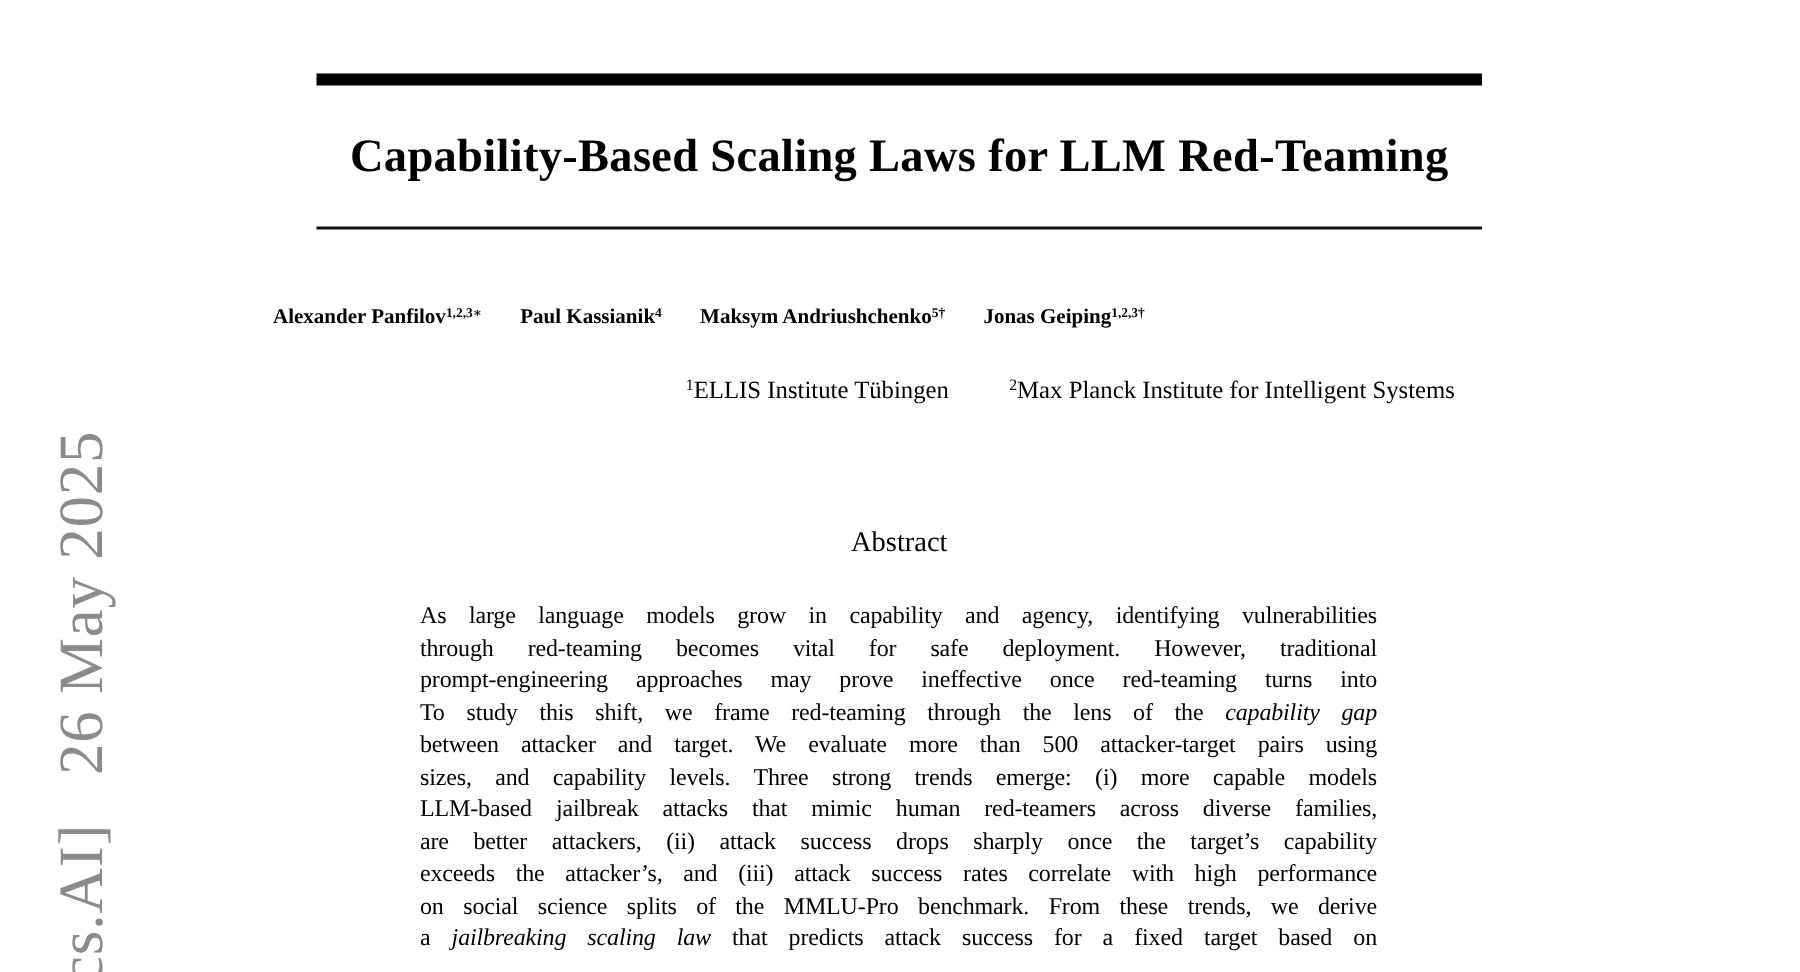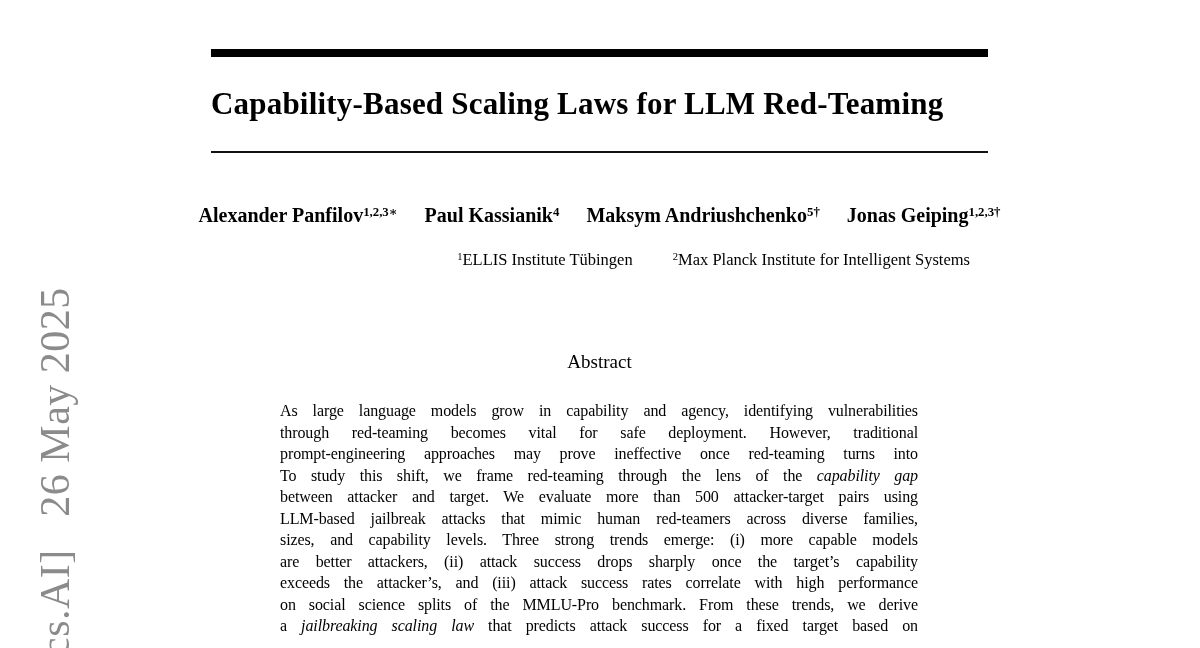--- a/index.html
+++ b/index.html
@@ -25,30 +25,30 @@
     letter-spacing: 0.5px;
   }
 
   .column { position: absolute; left: 211px; top: 0; width: 777px; }
 
   .rule-thick { position: absolute; left: 0; top: 49px; width: 777px; height: 8px; background: #000; }
   .rule-thin  { position: absolute; left: 0; top: 151px; width: 777px; height: 2px; background: #111; }
 
   .title {
     position: absolute; left: 0; top: 86px; width: 777px;
-    text-align: left;
+    text-align: center;
     font-size: 31px; font-weight: bold;
     letter-spacing: 0.2px;
     white-space: nowrap;
   }
 
   .authors {
     position: absolute; left: -40px; top: 204px; width: 857px;
-    text-align: center;
-    font-size: 20px; font-weight: bold;
+    text-align: left;
+    font-size: 14px; font-weight: bold;
     white-space: nowrap;
   }
   .author { display: inline-block; margin: 0 11px; }
 
   .sup {
     position: relative; top: -0.45em;
     font-size: 0.64em;
     letter-spacing: 0;
   }
 
@@ -112,22 +112,22 @@
     </div>
 
     <div class="abstract-heading">Abstract</div>
 
     <div class="abstract-body">
         <div class="abs-line"><span>As large language models grow in capability and agency, identifying vulnerabilities</span></div>
         <div class="abs-line"><span>through red-teaming becomes vital for safe deployment.  However, traditional</span></div>
         <div class="abs-line"><span>prompt-engineering approaches may prove ineffective once red-teaming turns into</span></div>
         <div class="abs-line"><span>To study this shift, we frame red-teaming through the lens of the </span><i>capability gap</i></div>
         <div class="abs-line"><span>between attacker and target. We evaluate more than 500 attacker-target pairs using</span></div>
+        <div class="abs-line"><span>sizes, and capability levels. Three strong trends emerge: (i) more capable models</span></div>
         <div class="abs-line"><span>LLM-based jailbreak attacks that mimic human red-teamers across diverse families,</span></div>
-        <div class="abs-line"><span>sizes, and capability levels. Three strong trends emerge: (i) more capable models</span></div>
         <div class="abs-line"><span>are better attackers, (ii) attack success drops sharply once the target’s capability</span></div>
         <div class="abs-line"><span>exceeds the attacker’s, and (iii) attack success rates correlate with high performance</span></div>
         <div class="abs-line"><span>on social science splits of the MMLU-Pro benchmark. From these trends, we derive</span></div>
         <div class="abs-line"><span>a </span><i>jailbreaking scaling law</i><span> that predicts attack success for a fixed target based on</span></div>
       </div>
 
   </div>
 </div>
 
 </body></html>

